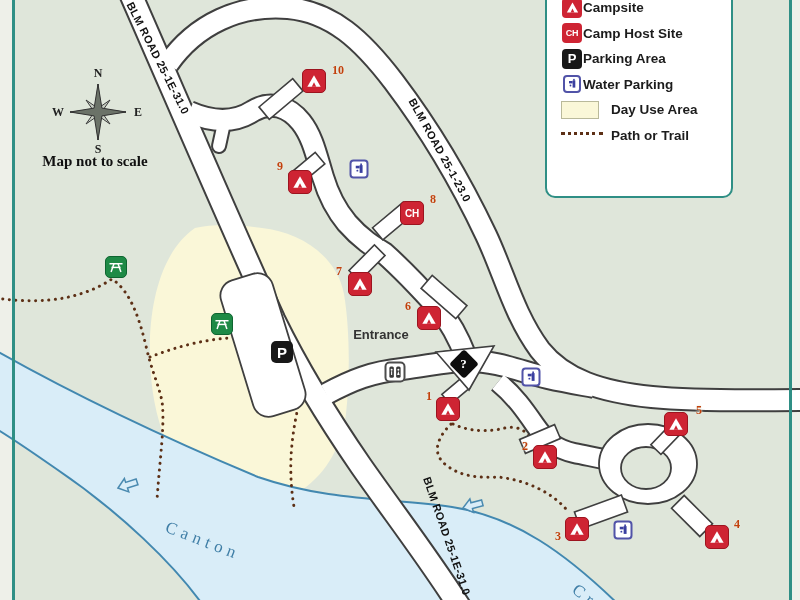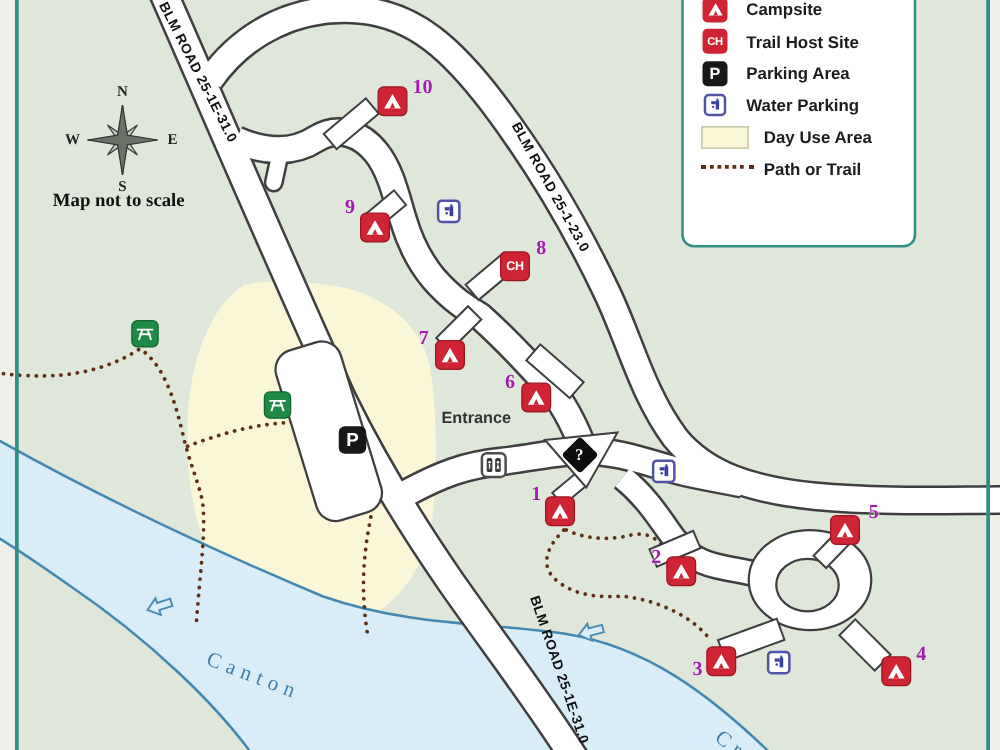--- a/index.html
+++ b/index.html
@@ -18,38 +18,38 @@
   .m-park{width:22px;height:22px;background:#181818;border-radius:5px;color:#fff;
           font-weight:bold;font-size:15px;}
   .m-rest{width:21px;height:21px;background:#fff;border:2px solid #4c4c4c;border-radius:5px;}
   .m-spigot{width:19px;height:19px;background:#fff;border:2px solid #5153a8;border-radius:4px;}
   .m-info{width:21px;height:21px;background:#0d0d0d;border-radius:3px;
           transform:translate(-50%,-50%) rotate(45deg);}
   .m-info span{transform:rotate(-45deg);color:#fff;font-weight:bold;font-size:13px;
                font-family:"Liberation Serif",serif;}
 
   .site-num{position:absolute;transform:translate(-50%,-50%);z-index:7;
-            font-family:"Liberation Serif",serif;font-weight:bold;font-size:16px;color:#a21caf;
+            font-family:"Liberation Serif",serif;font-weight:bold;font-size:12px;color:#c2410c;
             text-shadow:0 0 2px #e8ece2,0 0 2px #e8ece2;}
   .map-text{position:absolute;transform:translate(-50%,-50%);z-index:5;color:#2b2b2b;}
   .road-label{position:absolute;z-index:5;font-weight:bold;font-size:11px;color:#101010;
               letter-spacing:.4px;white-space:nowrap;}
   .river-label{font-family:"Liberation Serif",serif;color:#3f7ea6;font-size:17px;
                letter-spacing:5px;white-space:nowrap;}
   .compass-letter{position:absolute;transform:translate(-50%,-50%);z-index:5;
                   font-family:"Liberation Serif",serif;font-weight:bold;font-size:12px;color:#222;}
   .scale-note{position:absolute;transform:translate(-50%,-50%);z-index:5;
               font-family:"Liberation Serif",serif;font-weight:bold;font-size:15px;color:#111;}
 
   .legend{position:absolute;left:545px;top:-32px;width:188px;height:230px;z-index:10;
           background:#fff;border:2.5px solid #2f8f85;border-radius:10px;box-sizing:border-box;
           padding:25px 0 0 14px;}
   .legend-row{height:25.5px;display:flex;align-items:center;}
   .legend-icon{width:22px;display:flex;justify-content:center;align-items:center;flex:0 0 22px;}
-  .legend-label{margin-left:14px;font-size:13.5px;font-weight:bold;color:#1c1c1c;}
+  .legend-label{font-size:13.5px;font-weight:bold;color:#1c1c1c;}
   .li-camp{width:20px;height:20px;background:#ce2433;border-radius:4px;display:flex;
            align-items:center;justify-content:center;}
   .li-ch{width:20px;height:20px;background:#ce2433;border-radius:4px;color:#fff;display:flex;
          align-items:center;justify-content:center;font-weight:bold;font-size:9px;letter-spacing:-.3px;}
   .li-picnic{width:20px;height:20px;background:#1e8a46;border-radius:4px;display:flex;
              align-items:center;justify-content:center;}
   .li-park{width:20px;height:20px;background:#181818;border-radius:4px;color:#fff;display:flex;
            align-items:center;justify-content:center;font-weight:bold;font-size:13px;}
   .li-rest{width:19px;height:19px;background:#fff;border:2px solid #4c4c4c;border-radius:4px;
            box-sizing:border-box;display:flex;align-items:center;justify-content:center;}
@@ -294,21 +294,21 @@
               <path d="M9.3 19 L12 13.5 L14.7 19 Z" fill="#ce2433"></path>
             </svg>
           </span>
         </span>
       <span class="legend-label">Campsite</span>
     </div>
     <div class="legend-row">
       <span class="legend-icon">
           <span class="li-ch">CH</span>
         </span>
-      <span class="legend-label">Trail Host Site</span>
+      <span class="legend-label">Camp Host Site</span>
     </div>
     <div class="legend-row">
       <span class="legend-icon">
           <span class="li-park">P</span>
         </span>
       <span class="legend-label">Parking Area</span>
     </div>
     <div class="legend-row">
       <span class="legend-icon">
           <span class="li-spigot">

